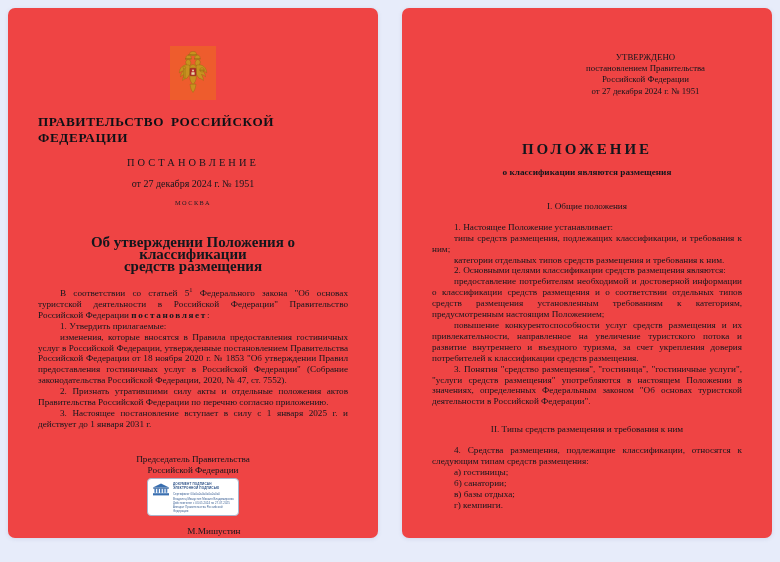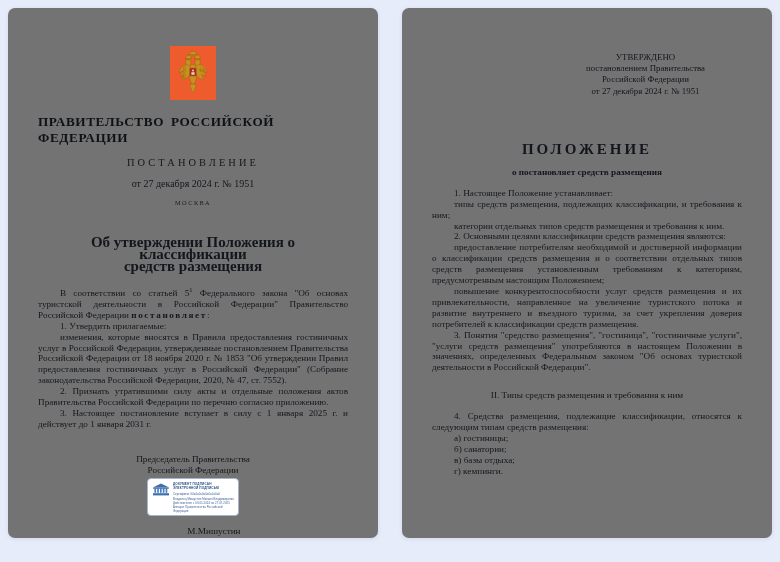--- a/index.html
+++ b/index.html
@@ -17,21 +17,21 @@
   .viewer {
     position: relative;
     width: 780px; height: 562px;
     display: flex;
     justify-content: space-between;
     align-items: flex-start;
     padding: 8px 8px 0 8px;
   }
   .page {
     position: relative;
-    background: #737373;
+    background: #ef4444;
     border-radius: 7px;
     box-shadow: 0 1px 4px rgba(70,86,140,0.13);
     width: 370px;
     height: 530px;
     overflow: hidden;
   }
   .page-inner {
     position: absolute;
     left: 0; right: 0; top: 0;
     padding: 0 30px;
@@ -292,22 +292,23 @@
     <div class="page-inner">
 
       <div class="approve-block">
         <span class="ttl">УТВЕРЖДЕНО</span>
         <span class="ttl">постановлением Правительства</span>
         <span class="ttl">Российской Федерации</span>
         <span class="ttl">от 27 декабря 2024 г. № 1951</span>
       </div>
 
       <div class="reg-heading">ПОЛОЖЕНИЕ</div>
-      <div class="reg-sub">о постановляет средств размещения</div>
-
+      <div class="reg-sub">о классификации являются размещения</div>
+
+      <div class="section-title">I. Общие положения</div>
 
       <div class="rt">
         <p class="p indent">1. Настоящее Положение устанавливает:</p>
         <p class="p indent">типы средств размещения, подлежащих классификации, и требования к ним;</p>
         <p class="p indent">категории отдельных типов средств размещения и требования к ним.</p>
         <p class="p indent">2. Основными целями классификации средств размещения являются:</p>
         <p class="p indent">предоставление потребителям необходимой и достоверной информации о классификации средств размещения и о соответствии отдельных типов средств размещения установленным требованиям к категориям, предусмотренным настоящим Положением;</p>
         <p class="p indent">повышение конкурентоспособности услуг средств размещения и их привлекательности, направленное на увеличение туристского потока и развитие внутреннего и въездного туризма, за счет укрепления доверия потребителей к классификации средств размещения.</p>
         <p class="p indent">3. Понятия "средство размещения", "гостиница", "гостиничные услуги", "услуги средств размещения" употребляются в настоящем Положении в значениях, определенных Федеральным законом "Об основах туристской деятельности в Российской Федерации".</p>
       </div>

